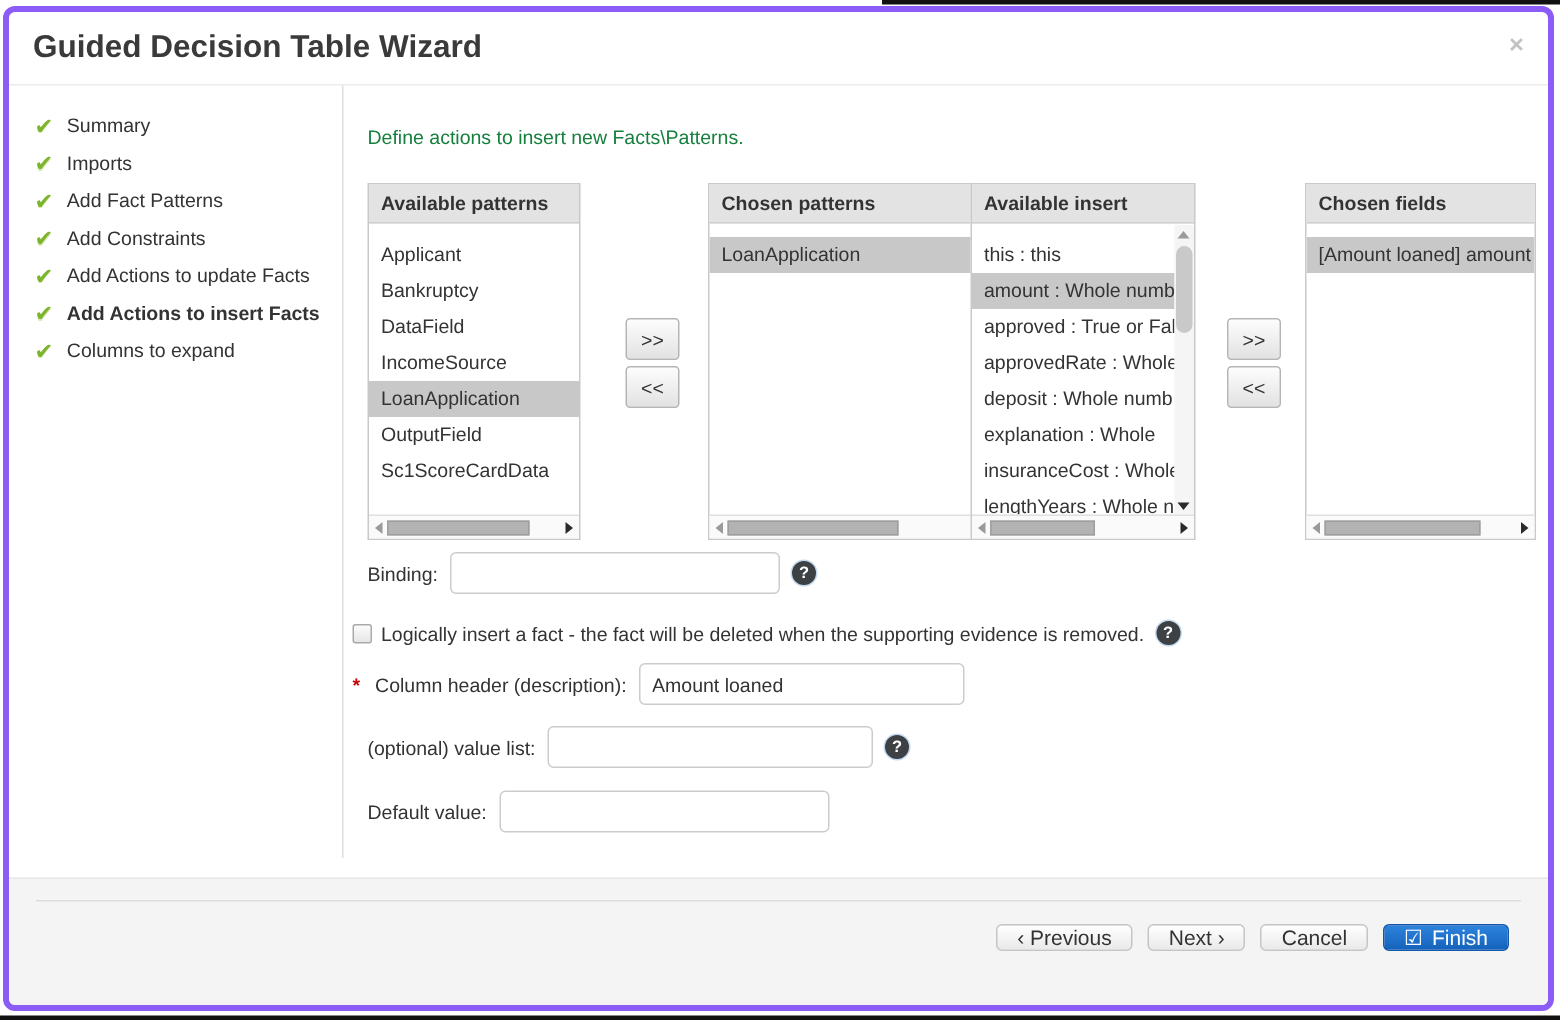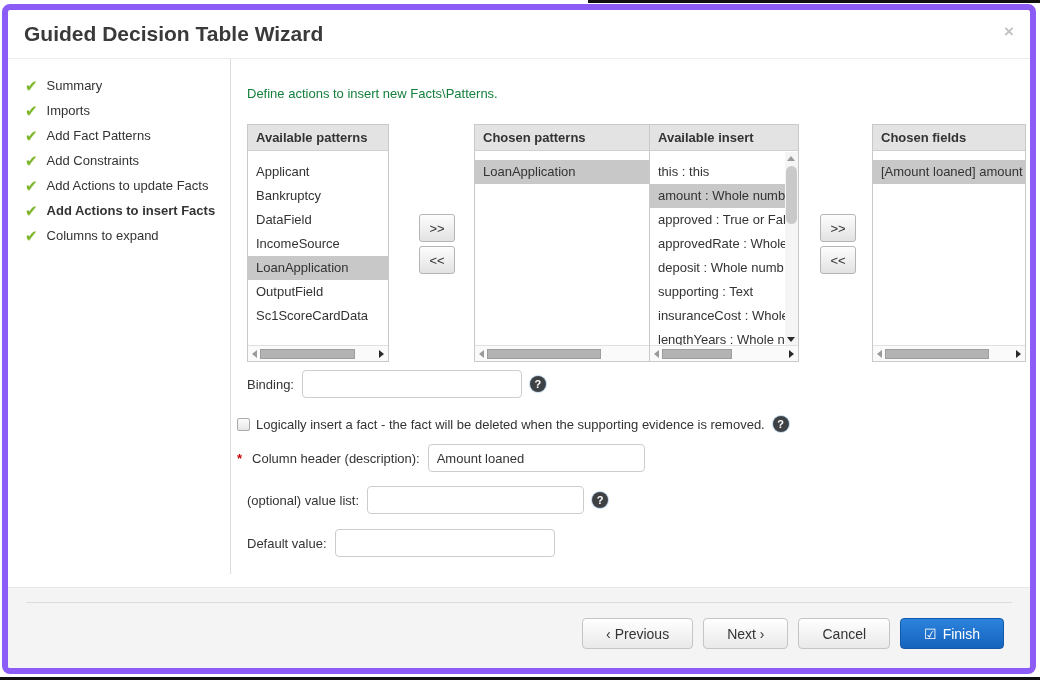--- a/index.html
+++ b/index.html
@@ -10,21 +10,21 @@
     color: #333;
     background: #fff;
     position: relative;
     overflow: hidden;
   }
   .artifact-top { position:absolute; top:0; left:588px; right:0; height:3px; background:#111; }
   .artifact-bottom { position:absolute; bottom:0; left:0; width:100%; height:3px; background:#111; }
 
   .dialog {
     position:absolute; left:2px; top:4px; width:1034px; height:670px;
-    background:#fff; border:6px solid #8b5cf6; border-radius:8px; overflow:hidden;
+    background:#fff; border:4px solid #8b5cf6; border-radius:8px; overflow:hidden;
   }
 
   
   .dlg-header { position:absolute; left:0; right:0; top:0; height:49px; border-bottom:1px solid #ececec; }
   .dlg-title { position:absolute; left:16px; top:12px; font-size:21px; font-weight:bold; color:#3a3a3a; }
   .dlg-close { position:absolute; right:16px; top:13px; font-size:17px; font-weight:bold; color:#c2c2c2; cursor:pointer; line-height:1; }
 
   
   .sidebar { position:absolute; left:0; top:49px; width:223px; height:515px; border-right:1px solid #ddd; padding:14px 0 0 17px; }
   .step { display:flex; align-items:center; gap:9px; height:25px; }
@@ -82,21 +82,21 @@
   .in-default { width:220px; }
   .help { display:inline-block; width:16px; height:16px; border-radius:50%; background:#3d4144; color:#fff; font-size:11px; font-weight:bold; text-align:center; line-height:16px; box-shadow:0 0 0 1px rgba(120,170,220,.45); cursor:pointer; }
   .req { color:#cc0000; font-weight:bold; margin-right:2px; }
   .checkbox { width:13px; height:13px; border:1px solid #aaa; border-radius:2px; background:linear-gradient(#fcfcfc,#e6e6e6); flex:0 0 auto; cursor:pointer; }
   .row-logical .txt { margin-left:-2px; }
 
   
   .footer { position:absolute; left:0; right:0; top:577px; bottom:0; background:#f4f4f4; border-top:1px solid #e8e8e8; }
   .footer-divider { margin:14px 18px 0; border-top:1px solid #dcdcdc; }
   .footer-btns { position:absolute; top:30px; right:26px; display:flex; gap:10px; }
-  .btn { height:31px; padding:0 23px; border:1px solid #c5c5c5; border-radius:4px; background:linear-gradient(#ffffff,#e9e9e9); font-family:"Liberation Sans",sans-serif; font-size:14px; color:#333; cursor:pointer; }
+  .btn { height:18px; padding:0 13px; border:1px solid #c5c5c5; border-radius:4px; background:linear-gradient(#ffffff,#e9e9e9); font-family:"Liberation Sans",sans-serif; font-size:14px; color:#333; cursor:pointer; }
   .btn-primary { background:linear-gradient(#2d83dc,#1463bd); border-color:#1258ab; color:#fff; display:flex; align-items:center; gap:6px; }
   .btn-primary .ficon { font-size:14px; line-height:1; }
 </style>
 </head>
 <body>
 
 <div class="artifact-top"></div>
 
 <div class="dialog">
 
@@ -174,21 +174,21 @@
   </div>
 
   <div class="list-panel lp2">
     <div class="list-header">Available insert</div>
     <div class="list-body">
         <div class="list-item">this : this</div>
         <div class="list-item selected">amount : Whole numb</div>
         <div class="list-item">approved : True or Fal</div>
         <div class="list-item">approvedRate : Whole</div>
         <div class="list-item">deposit : Whole numb</div>
-        <div class="list-item">supporting : Text</div>
+        <div class="list-item">explanation : Whole</div>
         <div class="list-item">insuranceCost : Whole</div>
         <div class="list-item">lengthYears : Whole n</div>
       </div>
     <div class="vscroll">
         <span class="arr-up"></span>
         <span class="vthumb"></span>
         <span class="arr-down"></span>
       </div>
     <div class="hscroll">
         <span class="arr-left"></span>

